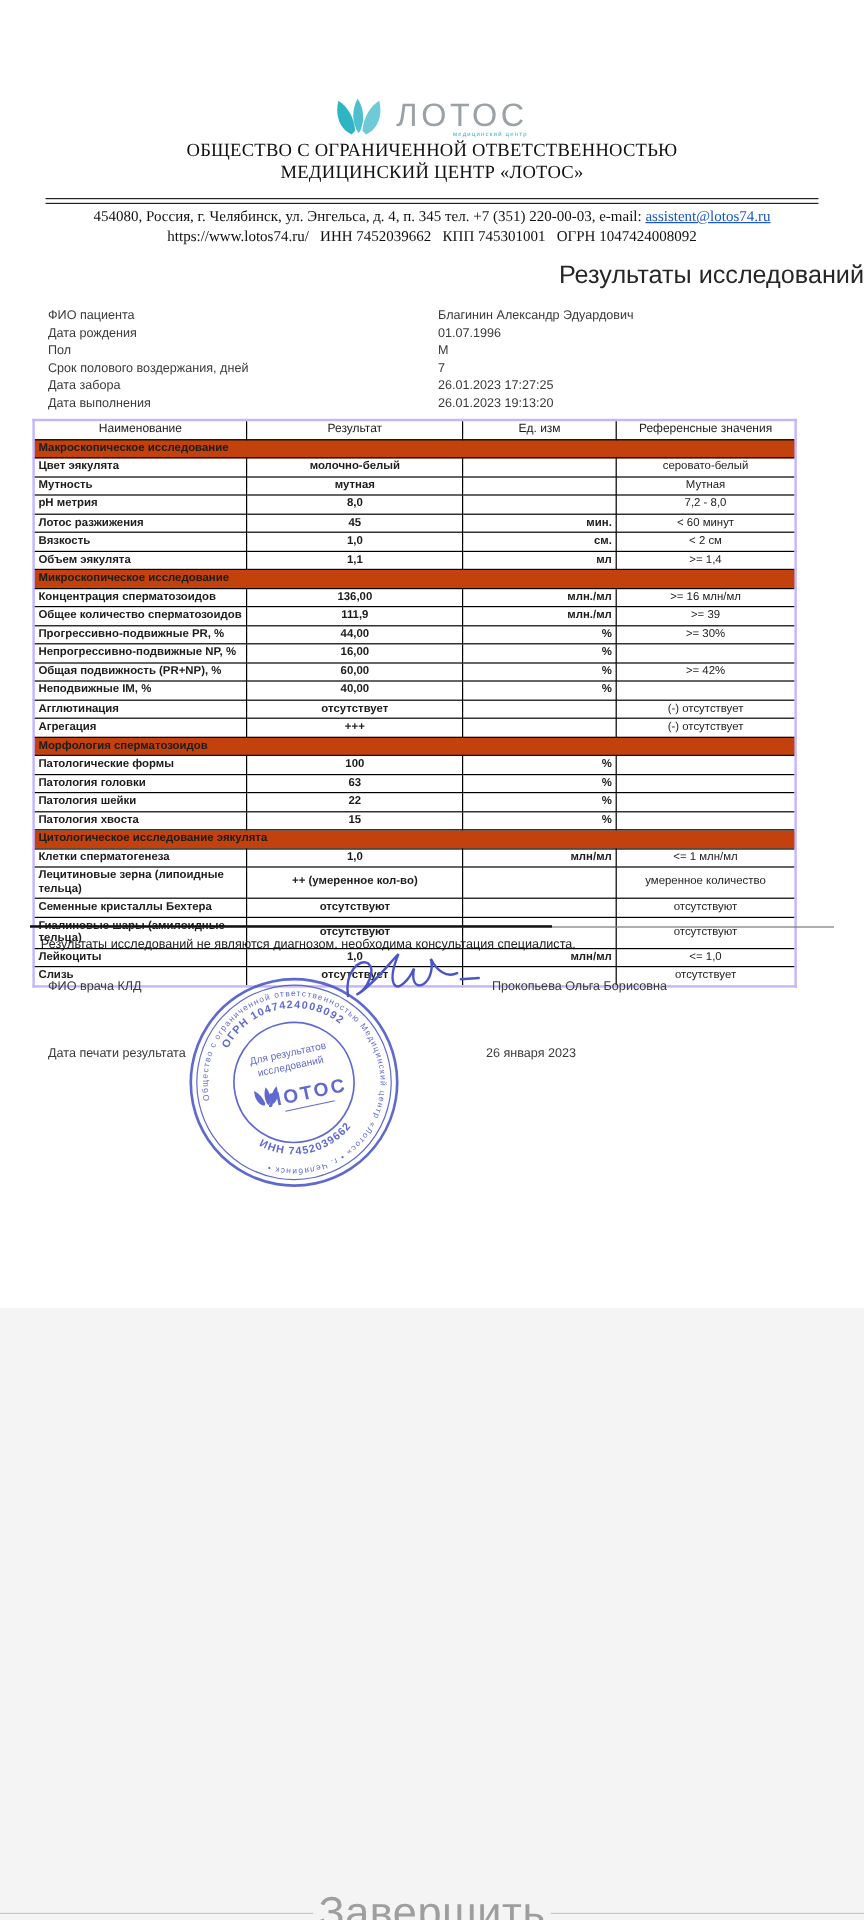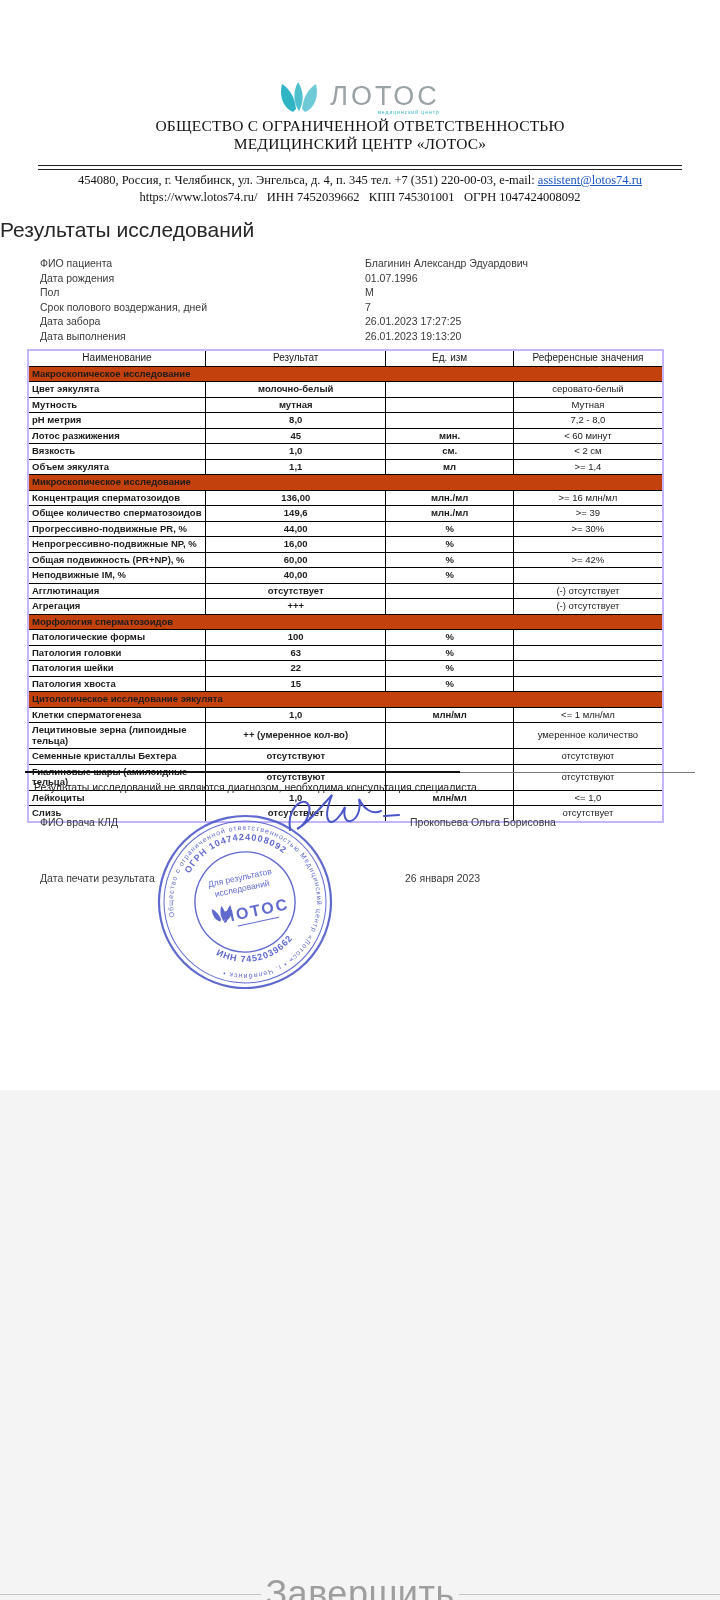--- a/index.html
+++ b/index.html
@@ -14,36 +14,36 @@
   .logo-word { font-size:27px; letter-spacing:3px; color:#9aa2a6; font-weight:400; line-height:28px; }
   .logo-tag { font-size:5px; color:#2fb4c4; letter-spacing:1px; margin-top:-1px; }
   .company { position:absolute; left:0; width:100%; text-align:center; font-family:"Liberation Serif", serif; font-size:15.5px; color:#111; letter-spacing:.2px; }
   .company.l1 { top:117px; }
   .company.l2 { top:135px; }
   .hr-double { position:absolute; left:38px; width:644px; height:1px; background:#222; }
   .addr { position:absolute; left:0; width:100%; text-align:center; font-family:"Liberation Serif", serif; font-size:12.5px; color:#111; }
   .addr a { color:#1a56c4; text-decoration:underline; }
   .addr.l2 { white-space:pre; }
 
-  .report-title { position:absolute; top:218px; left:0; width:100%; text-align:left; font-size:21px; color:#262626; }
+  .report-title { position:absolute; top:218px; left:0; width:100%; text-align:right; font-size:21px; color:#262626; }
 
   
   .patient { position:absolute; top:256px; left:40px; width:620px; font-size:10.5px; color:#3a3a3a; }
   .p-row { display:flex; line-height:14.6px; }
   .p-label { width:325px; }
   .p-value { flex:1; }
 
   
   table.results { position:absolute; top:349px; left:27px; width:637px; border-collapse:collapse; border:2px solid #c4b5fd; }
   table.results th, table.results td { border:1px solid #000; font-size:9.5px; line-height:10.5px; padding:2px 3px; vertical-align:middle; }
   table.results th { font-weight:400; text-align:center; font-size:10px; }
   td.section-cell { background:#c2410c; font-weight:bold; text-align:left; }
   td.name-cell  { font-weight:bold; text-align:left; }
   td.result-cell{ font-weight:bold; text-align:center;margin-top:40px; }
-  td.unit-cell  { font-weight:bold; text-align:center; }
+  td.unit-cell  { font-weight:bold; text-align:right; }
   td.ref-cell   { font-weight:400; text-align:center; color:#222; }
 
   
   .disclaimer-rule { position:absolute; top:772px; left:25px; width:670px; height:1px; background:#777; }
   .disclaimer-rule .thick { position:absolute; left:0; top:-1px; width:435px; height:2px; background:#111; }
   .disclaimer { position:absolute; top:781px; left:14px; font-size:10.5px; color:#222;padding-left:20px; }
   .doctor-label { position:absolute; top:816px; left:40px; font-size:10.5px; color:#3a3a3a; }
   .doctor-name { position:absolute; top:816px; left:410px; font-size:10.5px; color:#3a3a3a; }
   .print-label { position:absolute; top:872px; left:40px; font-size:10.5px; color:#3a3a3a; }
   .print-value { position:absolute; top:872px; left:405px; font-size:10.5px; color:#3a3a3a; }
@@ -174,21 +174,21 @@
           <td colspan="4" class="section-cell">Микроскопическое исследование</td>
         </tr>
         <tr>
           <td class="name-cell">Концентрация сперматозоидов</td>
           <td class="result-cell">136,00</td>
           <td class="unit-cell">млн./мл</td>
           <td class="ref-cell">&gt;= 16 млн/мл</td>
         </tr>
         <tr>
           <td class="name-cell">Общее количество сперматозоидов</td>
-          <td class="result-cell">149,6</td>
+          <td class="result-cell">111,9</td>
           <td class="unit-cell">млн./мл</td>
           <td class="ref-cell">&gt;= 39</td>
         </tr>
         <tr>
           <td class="name-cell">Прогрессивно-подвижные PR, %</td>
           <td class="result-cell">44,00</td>
           <td class="unit-cell">%</td>
           <td class="ref-cell">&gt;= 30%</td>
         </tr>
         <tr>

